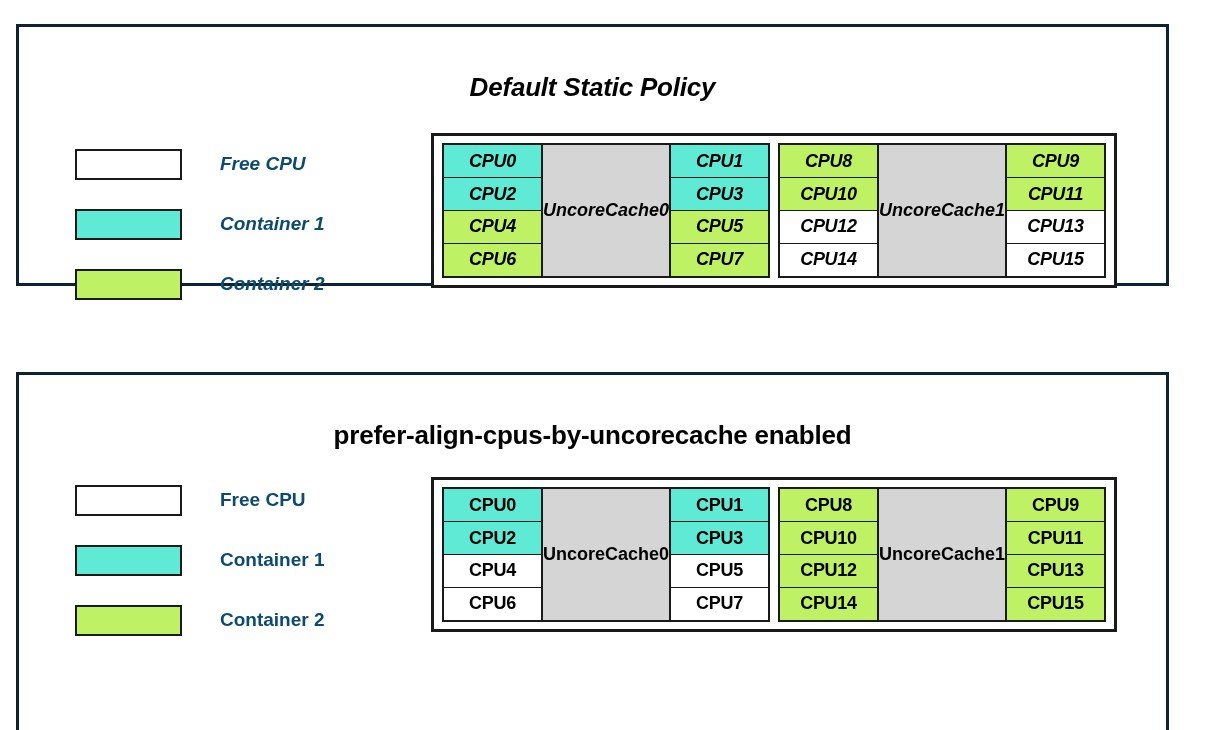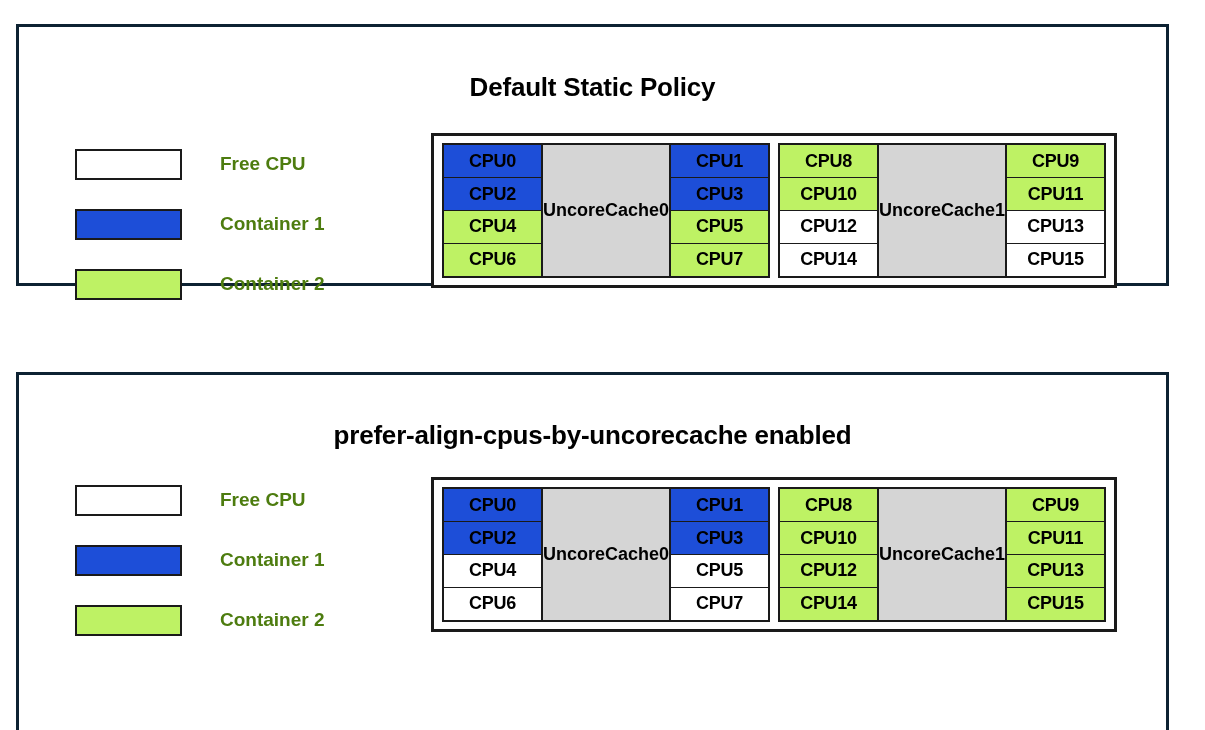--- a/index.html
+++ b/index.html
@@ -16,21 +16,21 @@
   }
 
   .panel {
     position: absolute;
     left: 16px;
     width: 1153px;
     border: 3px solid #0d2232;
     box-sizing: border-box;
     background: #ffffff;
   }
-  .panel-top    { top: 24px;  height: 262px; }
+  .panel-top    { top: 24px;  height: 262px; font-style: italic; }
   .panel-bottom { top: 372px; height: 384px; }
 
   .panel-title {
     position: absolute;
     text-align: center;
     font-weight: bold;
     color: #000000;
     white-space: nowrap;
     letter-spacing: -0.2px;
   }
@@ -64,21 +64,21 @@
     width: 107px;
     height: 31px;
     border: 2px solid #1a1a1a;
     box-sizing: border-box;
     flex: 0 0 auto;
   }
   .legend-label {
     margin-left: 38px;
     font-size: 19px;
     font-weight: bold;
-    color: #4d7c0f;
+    color: #0c4a6e;
     white-space: nowrap;
   }
 
   
   .diagram {
     position: absolute;
     border: 3px solid #1a1a1a;
     box-sizing: border-box;
     background: #ffffff;
     padding: 7px 8px;
@@ -124,21 +124,21 @@
     align-items: center;
     justify-content: center;
     font-size: 18px;
     font-weight: bold;
     color: #000000;
     line-height: 1.35;
     text-align: center;
   }
 
   .fill-free       { background: #ffffff; }
-  .fill-container1 { background: #1d4ed8; }
+  .fill-container1 { background: #5eead4; }
   .fill-container2 { background: #bef264; }
 </style>
 </head>
 <body>
 
 <div class="panel panel-top">
   <div class="panel-title">Default Static Policy</div>
   <div class="legend">
       <div class="legend-row">
         <div class="legend-swatch fill-free"></div>

